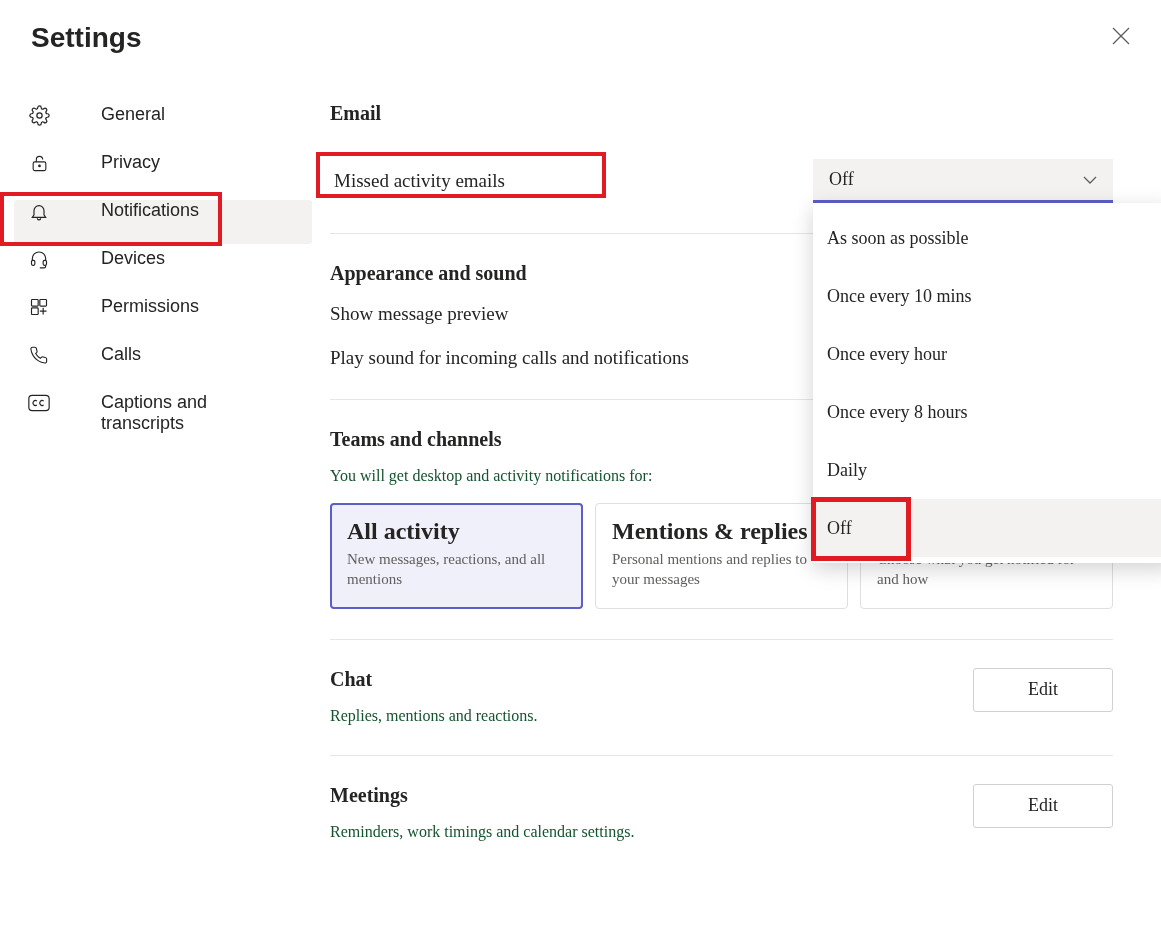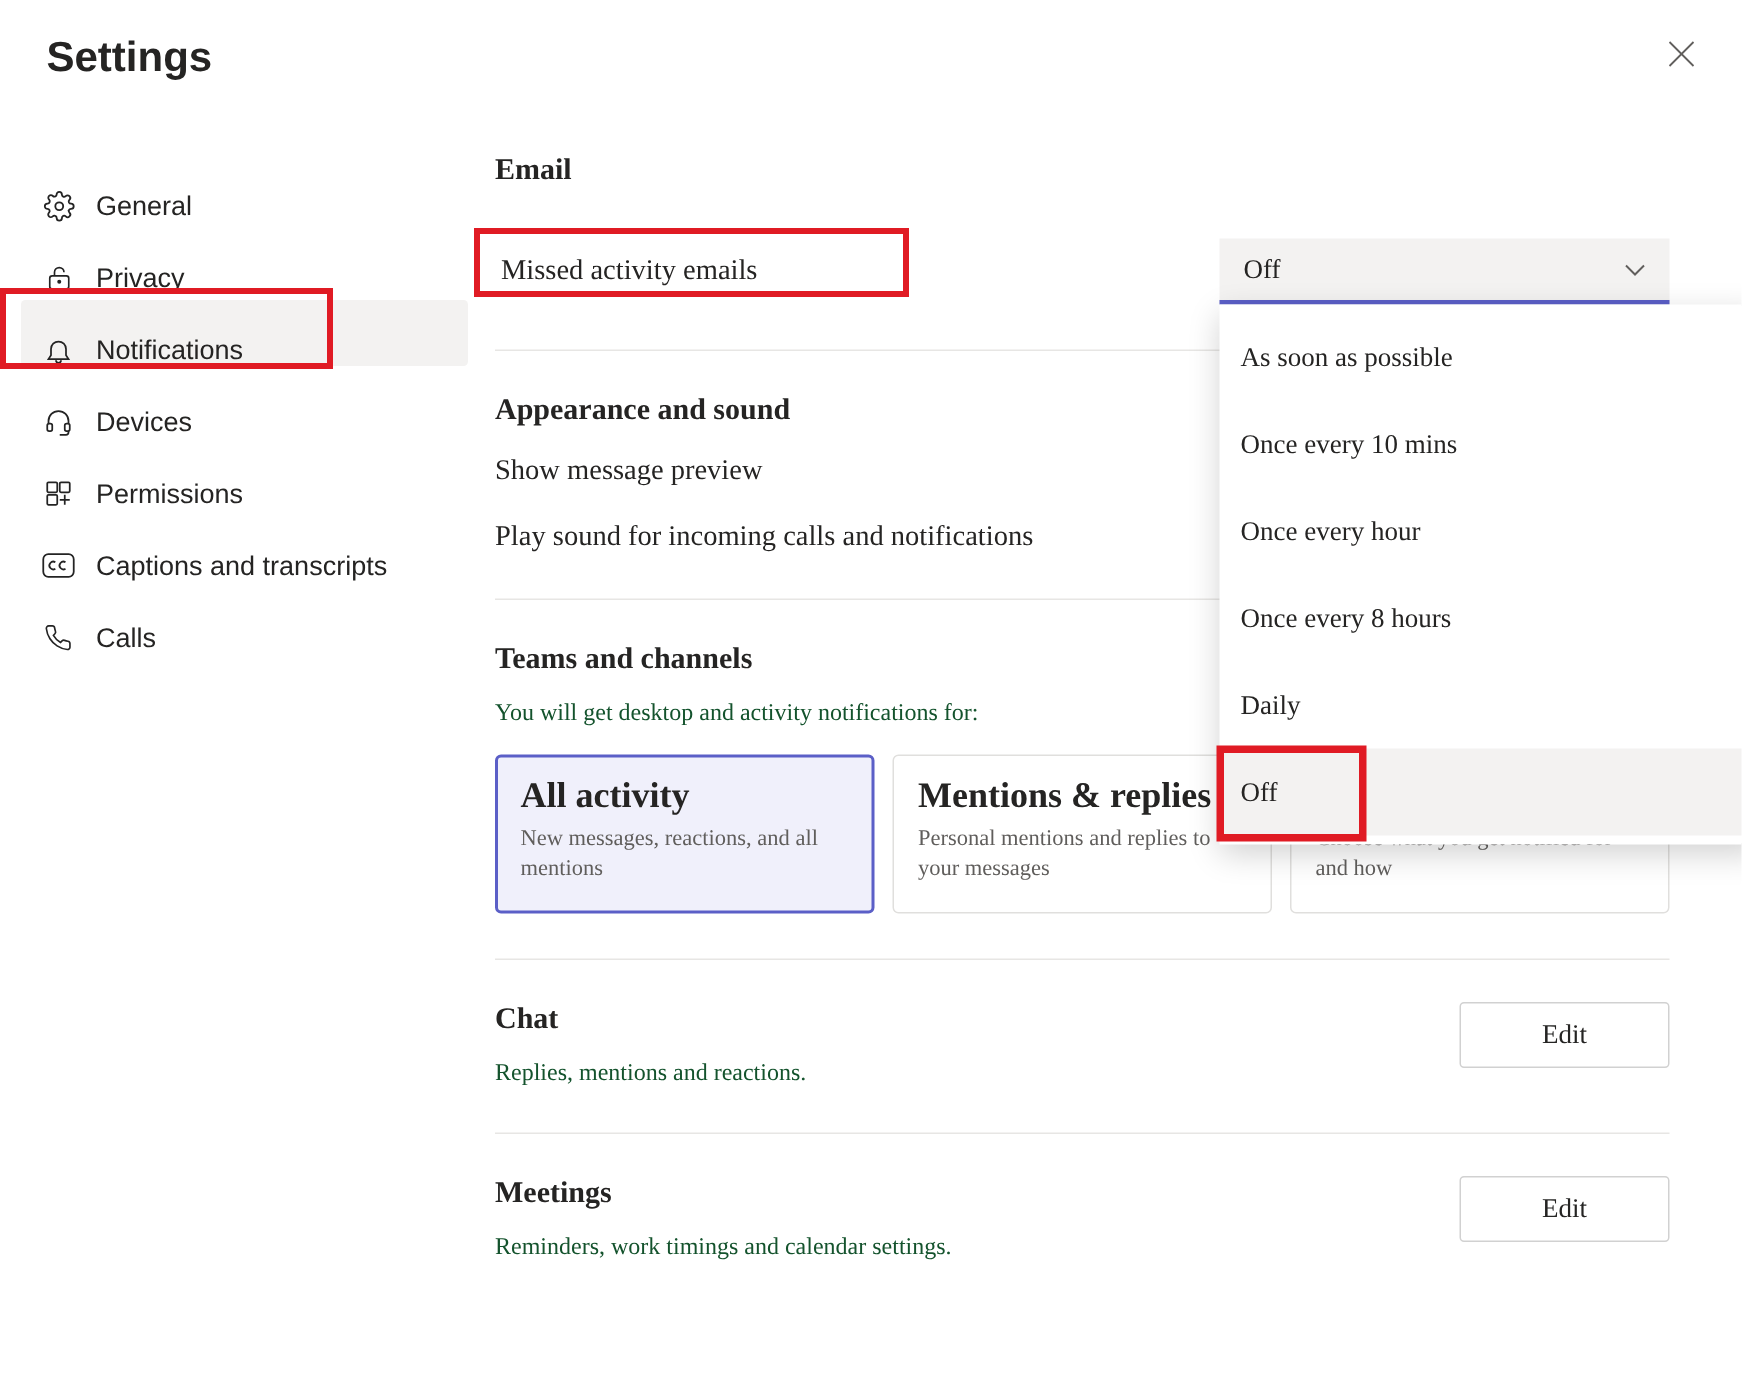--- a/index.html
+++ b/index.html
@@ -47,27 +47,28 @@
     width: 330px;
     flex: 0 0 330px;
     padding-left: 14px;
   }
   .nav-outer {
     position: relative;
     padding: 2px 0;
   }
   .nav-item {
     display: flex;
-    align-items: flex-end;
+    align-items: flex-start;
     height: 44px;
     padding: 0 20px 0 14px;
     font-size: 18px;
     cursor: pointer;
     border-radius: 3px;
     width: 298px;
+    gap: 37px;
   }
   .nav-item.active {
     background: #f3f2f1;
   }
   .nav-icon {
     width: 22px;
     height: 22px;
     display: flex;
     align-items: center;
     justify-content: center;
@@ -301,37 +302,37 @@
                 <rect x="3" y="13" width="8" height="8" rx="1"></rect>
                 <path d="M17 13v8M13 17h8"></path>
               </svg>
           </span>
           <span>Permissions</span>
         </div>
       </div>
       <div class="nav-outer">
         <div class="nav-item">
           <span class="nav-icon">
+            <svg width="19" height="19" viewBox="0 0 24 24" fill="none" stroke="currentColor" stroke-width="1.4">
+                <path d="M21 16.5v3a2 2 0 0 1-2.18 2 19.8 19.8 0 0 1-8.63-3.07 19.5 19.5 0 0 1-6-6A19.8 19.8 0 0 1 1.12 3.8 2 2 0 0 1 3.11 1.62h3a2 2 0 0 1 2 1.72c.13.96.37 1.9.7 2.79a2 2 0 0 1-.45 2.11L7.09 9.51a16 16 0 0 0 6 6l1.27-1.27a2 2 0 0 1 2.11-.45c.89.33 1.83.57 2.79.7A2 2 0 0 1 21 16.5z"></path>
+              </svg>
+          </span>
+          <span>Calls</span>
+        </div>
+      </div>
+      <div class="nav-outer">
+        <div class="nav-item">
+          <span class="nav-icon">
             <svg width="22" height="18" viewBox="0 0 26 20" fill="none" stroke="currentColor" stroke-width="1.4">
                 <rect x="1" y="1" width="24" height="18" rx="4"></rect>
                 <path d="M10.5 7.5a3 3 0 1 0 0 5"></path>
                 <path d="M18.5 7.5a3 3 0 1 0 0 5"></path>
               </svg>
           </span>
           <span>Captions and transcripts</span>
-        </div>
-      </div>
-      <div class="nav-outer">
-        <div class="nav-item">
-          <span class="nav-icon">
-            <svg width="19" height="19" viewBox="0 0 24 24" fill="none" stroke="currentColor" stroke-width="1.4">
-                <path d="M21 16.5v3a2 2 0 0 1-2.18 2 19.8 19.8 0 0 1-8.63-3.07 19.5 19.5 0 0 1-6-6A19.8 19.8 0 0 1 1.12 3.8 2 2 0 0 1 3.11 1.62h3a2 2 0 0 1 2 1.72c.13.96.37 1.9.7 2.79a2 2 0 0 1-.45 2.11L7.09 9.51a16 16 0 0 0 6 6l1.27-1.27a2 2 0 0 1 2.11-.45c.89.33 1.83.57 2.79.7A2 2 0 0 1 21 16.5z"></path>
-              </svg>
-          </span>
-          <span>Calls</span>
         </div>
       </div>
       <div class="red-box-sidebar"></div>
     </div>
 
     <div class="main">
       <div class="section-h">Email</div>
 
       <div class="email-row">
         <div class="email-label-wrap">

